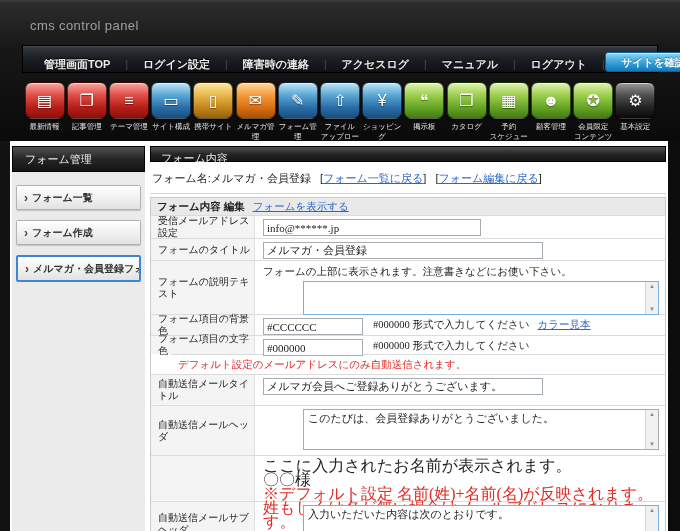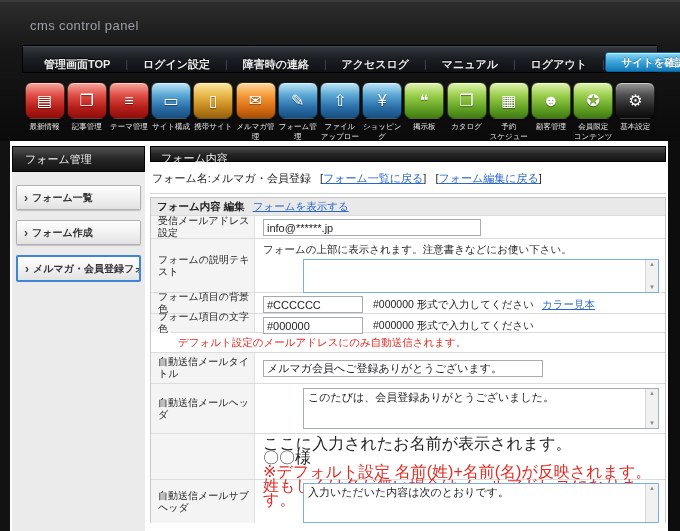--- a/index.html
+++ b/index.html
@@ -66,21 +66,21 @@
   .brk { margin-left:6px; color:#222; }
   .brk::before { content:"["; } .brk::after { content:"]"; }
   .lnk { color:#2a66c8; text-decoration:underline; cursor:pointer; }
 
   .table { margin-top:3px; border:1px solid #c9c9c9; border-bottom:none; }
   .thead { height:17px; background:#e9e9e9; display:flex; align-items:center; gap:8px; padding:0 6px; font-size:10.5px; }
   .th-title { font-weight:bold; color:#222; }
   .row { display:flex; border-top:1px solid #dcdcdc; }
   .lbl { width:104px; min-width:104px; background:#f4f4f4; border-right:1px solid #e1e1e1;
          font-size:10px; color:#222; display:flex; align-items:center; padding:2px 3px 2px 7px; line-height:1.2; }
-  .val { flex:1; padding:3px 6px 3px 8px; font-size:10.5px; color:#222; display:flex; align-items:center; flex-wrap:wrap; }
+  .val { flex:1; padding:3px 6px 3px 8px; font-size:10.5px; color:#222; display:flex; align-items:flex-start; flex-wrap:wrap;font-family:Liberation Serif, serif; }
   .val.block { display:block; }
   .h23{height:23px}.h22{height:22px}.h21{height:21px}.h19{height:19px}.h31{height:31px}
   .h54{height:54px}.h50{height:50px}.h46{height:46px}.h44{height:44px; overflow:hidden;}
   .note-row { display:block; padding:3px 7px 2px 7px; font-size:10.5px; color:#e02a22;margin-left:20px; }
   .red { color:#e02a22; }
   .helper { font-size:10.5px; margin:1px 0 2px 0; }
   .ti { height:17px; border:1px solid #a5abb3; font-size:11px; padding:0 3px; color:#222; font-family:inherit; background:#fff; }
   .w100{width:100px}.w218{width:218px}.w280{width:280px}
   .note { margin-left:10px; } .ml8 { margin-left:8px; }
   .ta { position:relative; width:356px; background:#fff; border:1px solid #a5abb3;margin-left:40px; }
@@ -228,20 +228,26 @@
           <a class="lnk">フォームを表示する</a>
         </div>
 
         <div class="row h23">
           <div class="lbl">受信メールアドレス設定</div>
           <div class="val">
               <input class="ti w218" value="info@******.jp" style="">
             </div>
         </div>
 
+        <div class="row h22">
+          <div class="lbl">フォームのタイトル</div>
+          <div class="val">
+              <input class="ti w280" value="メルマガ・会員登録" style="">
+            </div>
+        </div>
 
         <div class="row h54">
           <div class="lbl">フォームの説明テキスト</div>
           <div class="val block">
             <div class="helper">フォームの上部に表示されます。注意書きなどにお使い下さい。</div>
             <div class="ta desc focus">
               <div class="ta-text"></div>
               <div class="sb">
                   <span class="sb-a up"></span>
                   <span class="sb-a down"></span>

